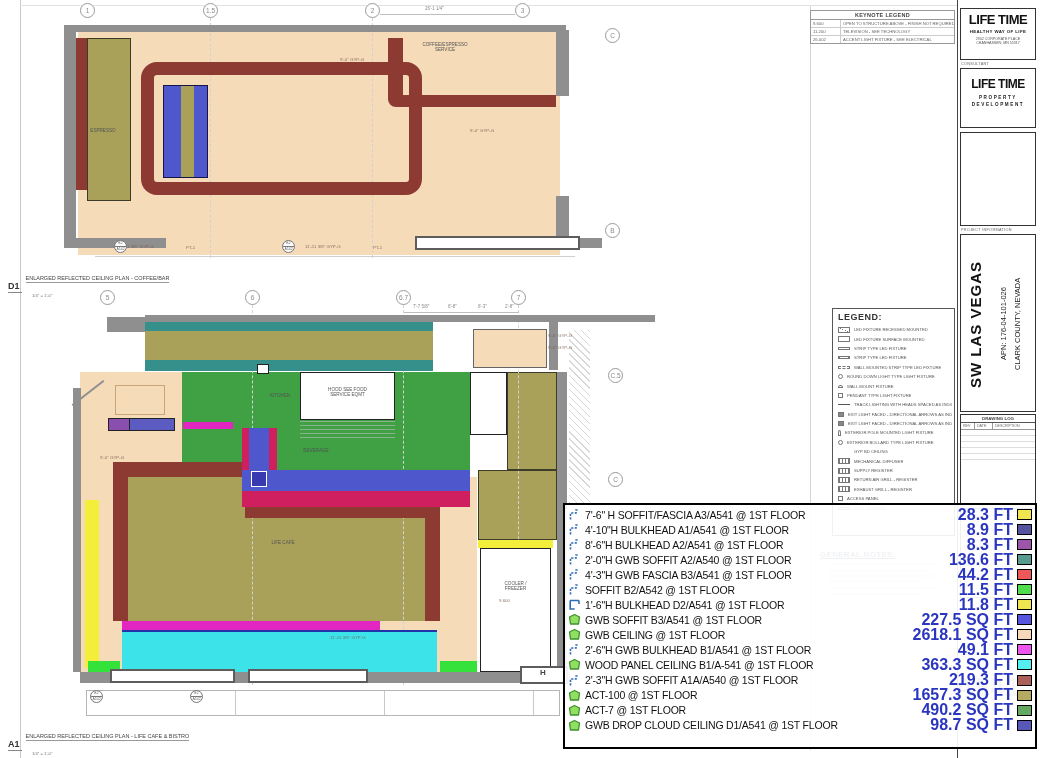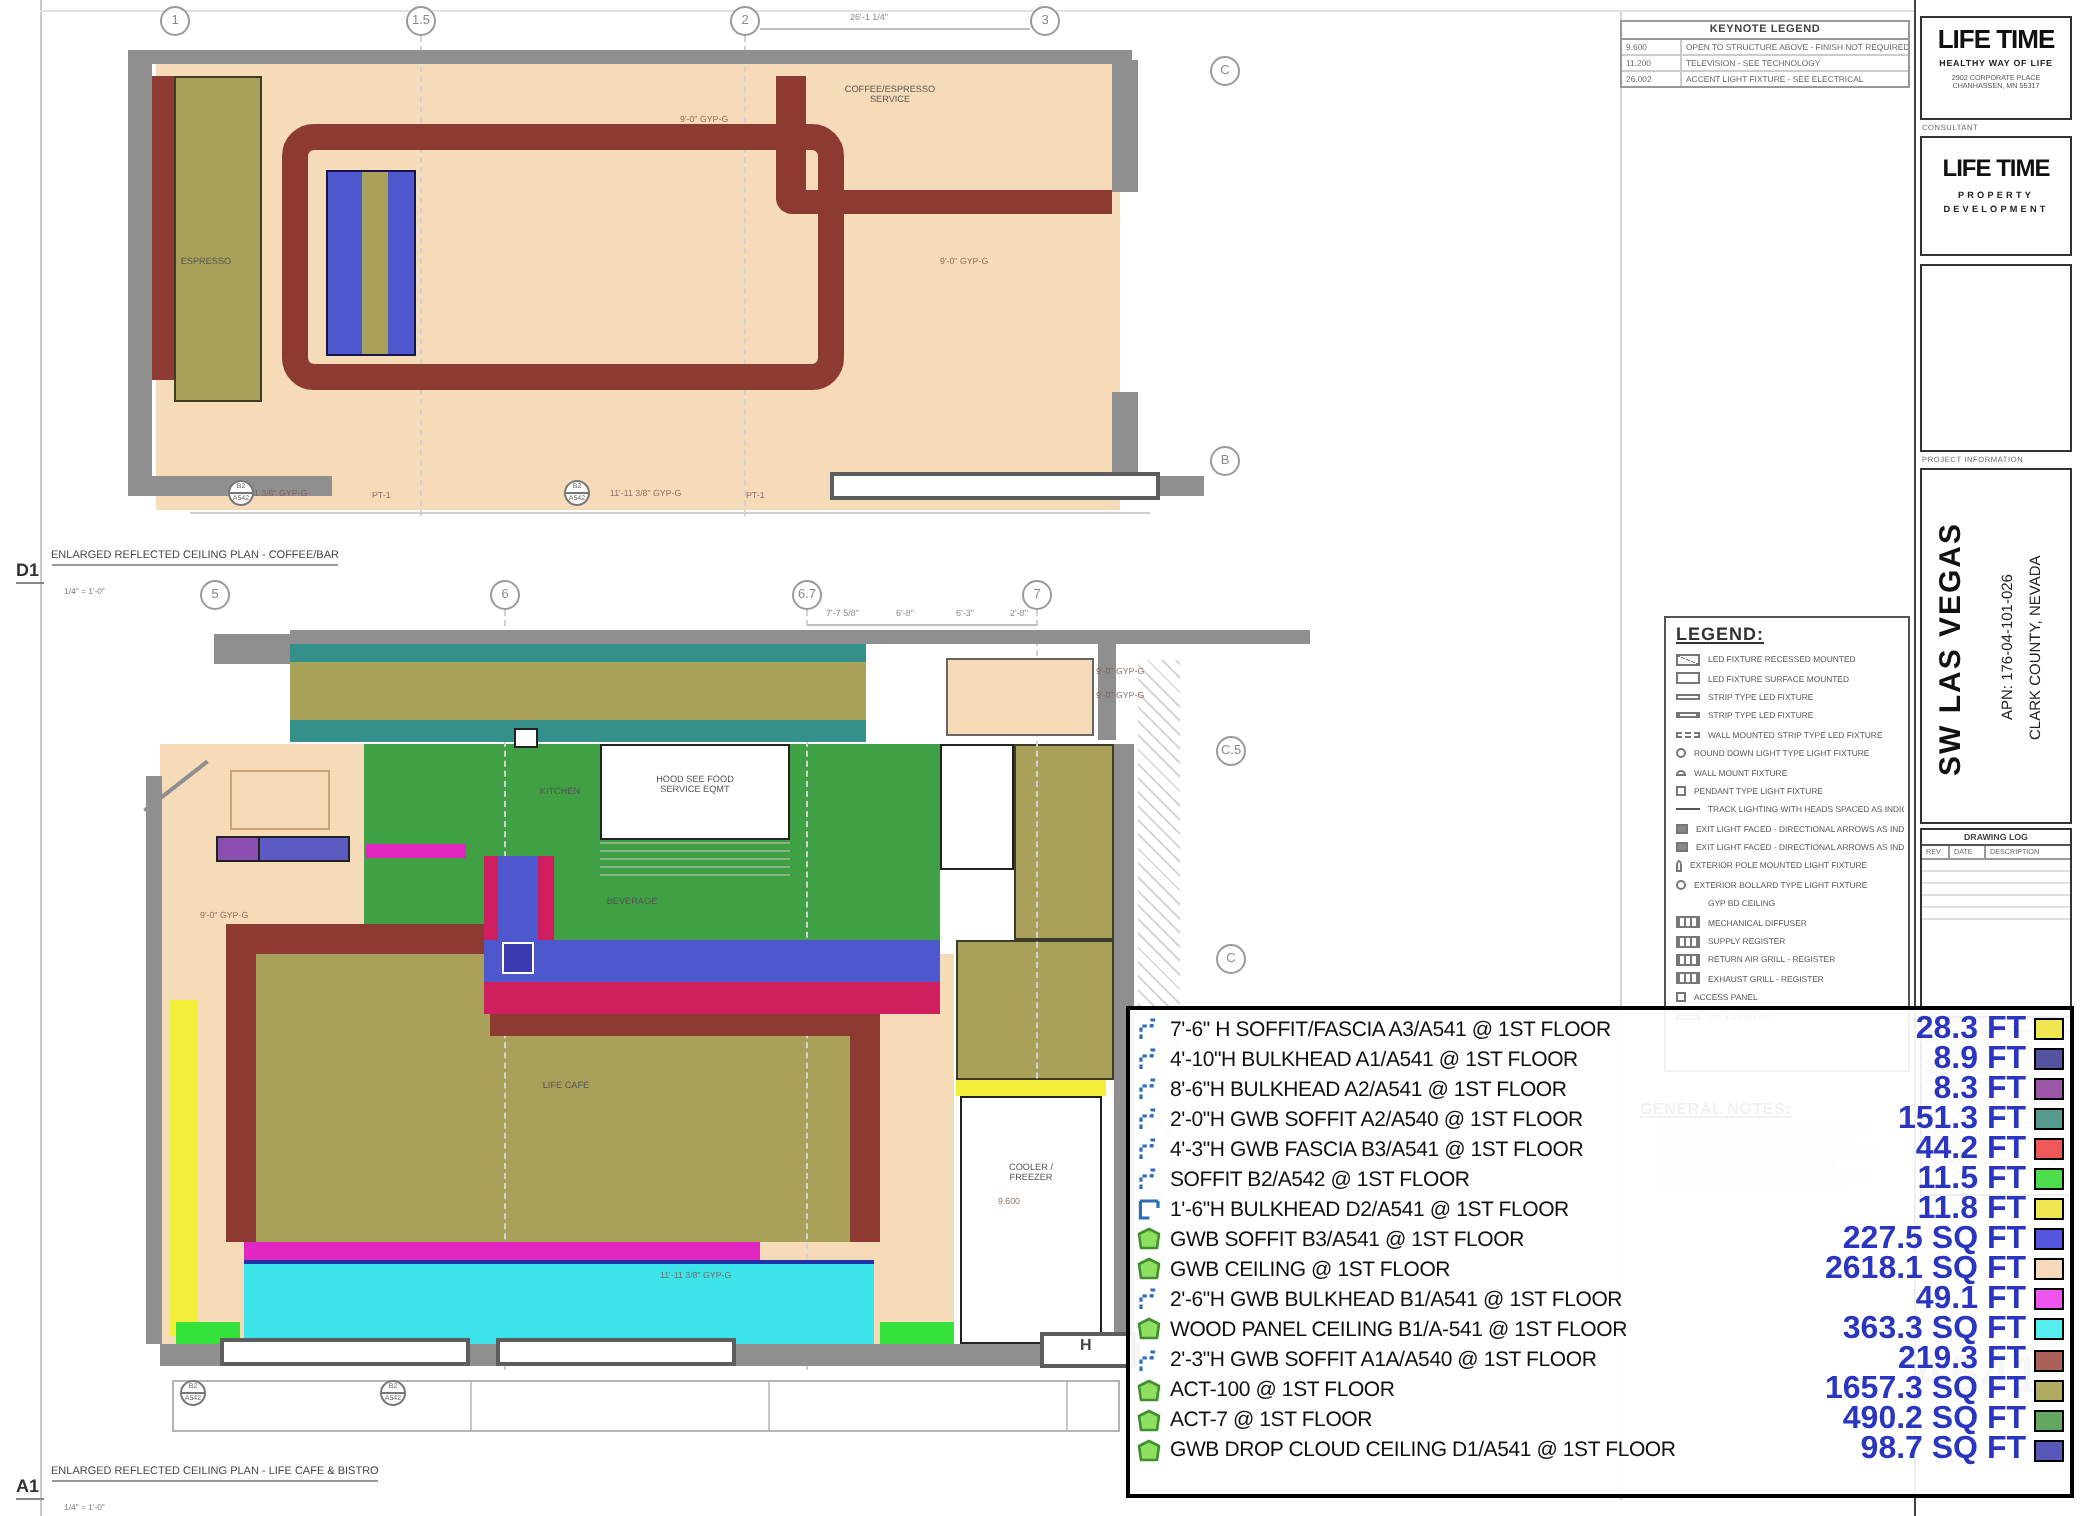--- a/index.html
+++ b/index.html
@@ -143,21 +143,21 @@
   .keynote .kt { font-size:5.5px; font-weight:bold; color:#444; text-align:center;
                  border-bottom:1px solid #999; padding:1px 0; letter-spacing:.3px; }
   .krow { display:flex; border-bottom:1px solid #ccc; }
   .krow:last-child { border-bottom:none; }
   .krow .kc { width:30px; font-size:4.2px; color:#666; padding:1px 2px; border-right:1px solid #ccc; }
   .krow .kd { flex:1; font-size:4.2px; color:#666; padding:1px 2px; white-space:nowrap; overflow:hidden; }
 
   
   .legendbox { left:832px; top:308px; width:123px; height:228px; border:1.5px solid #555;
                background:#fff; z-index:5; padding:3px 2px 0 5px; }
-  .legendbox .lt { font-size:9px; font-weight:bold; color:#333; text-decoration:underline;
+  .legendbox .lt { font-size:9px; font-weight:bold; color:#333; 
                    margin-bottom:3px; letter-spacing:.5px; }
   .lgrow { display:flex; align-items:center; height:9.4px; }
   .lgrow .llabel { font-size:4.2px; color:#555; white-space:nowrap; overflow:hidden; }
   .lsym { width:12px; height:6px; border:1px solid #777; margin-right:4px; flex:none; }
   .sym-circle .lsym { width:5px; height:5px; border-radius:50%; }
   .sym-square .lsym { width:5px; height:5px; }
   .sym-bar .lsym { height:3px; }
   .sym-bar2 .lsym { height:3px; border-left-width:2px; border-right-width:2px; }
   .sym-dash .lsym { border-style:dashed; height:3px; }
   .sym-track .lsym { height:1px; background:#555; border:none; }
@@ -619,21 +619,21 @@
         </div>
 
         <div class="mrow icon-polyline">
           <span class="mic">
             <svg class="ic-polyline" width="13" height="13" viewBox="0 0 13 13">
               <path d="M2.5 11.5 V5 H8 V2 h3" fill="none" stroke="#2e6db8" stroke-width="1.6" stroke-dasharray="2.2 1.4"></path>
             </svg>
 
           </span>
           <span class="mlabel">2'-0"H GWB SOFFIT A2/A540 @ 1ST FLOOR</span>
-          <span class="mvalue">151.3 FT</span>
+          <span class="mvalue">136.6 FT</span>
           <span class="mswatch" style="background-color: rgb(85, 153, 143);"></span>
         </div>
 
         <div class="mrow icon-polyline">
           <span class="mic">
             <svg class="ic-polyline" width="13" height="13" viewBox="0 0 13 13">
               <path d="M2.5 11.5 V5 H8 V2 h3" fill="none" stroke="#2e6db8" stroke-width="1.6" stroke-dasharray="2.2 1.4"></path>
             </svg>
 
           </span>

